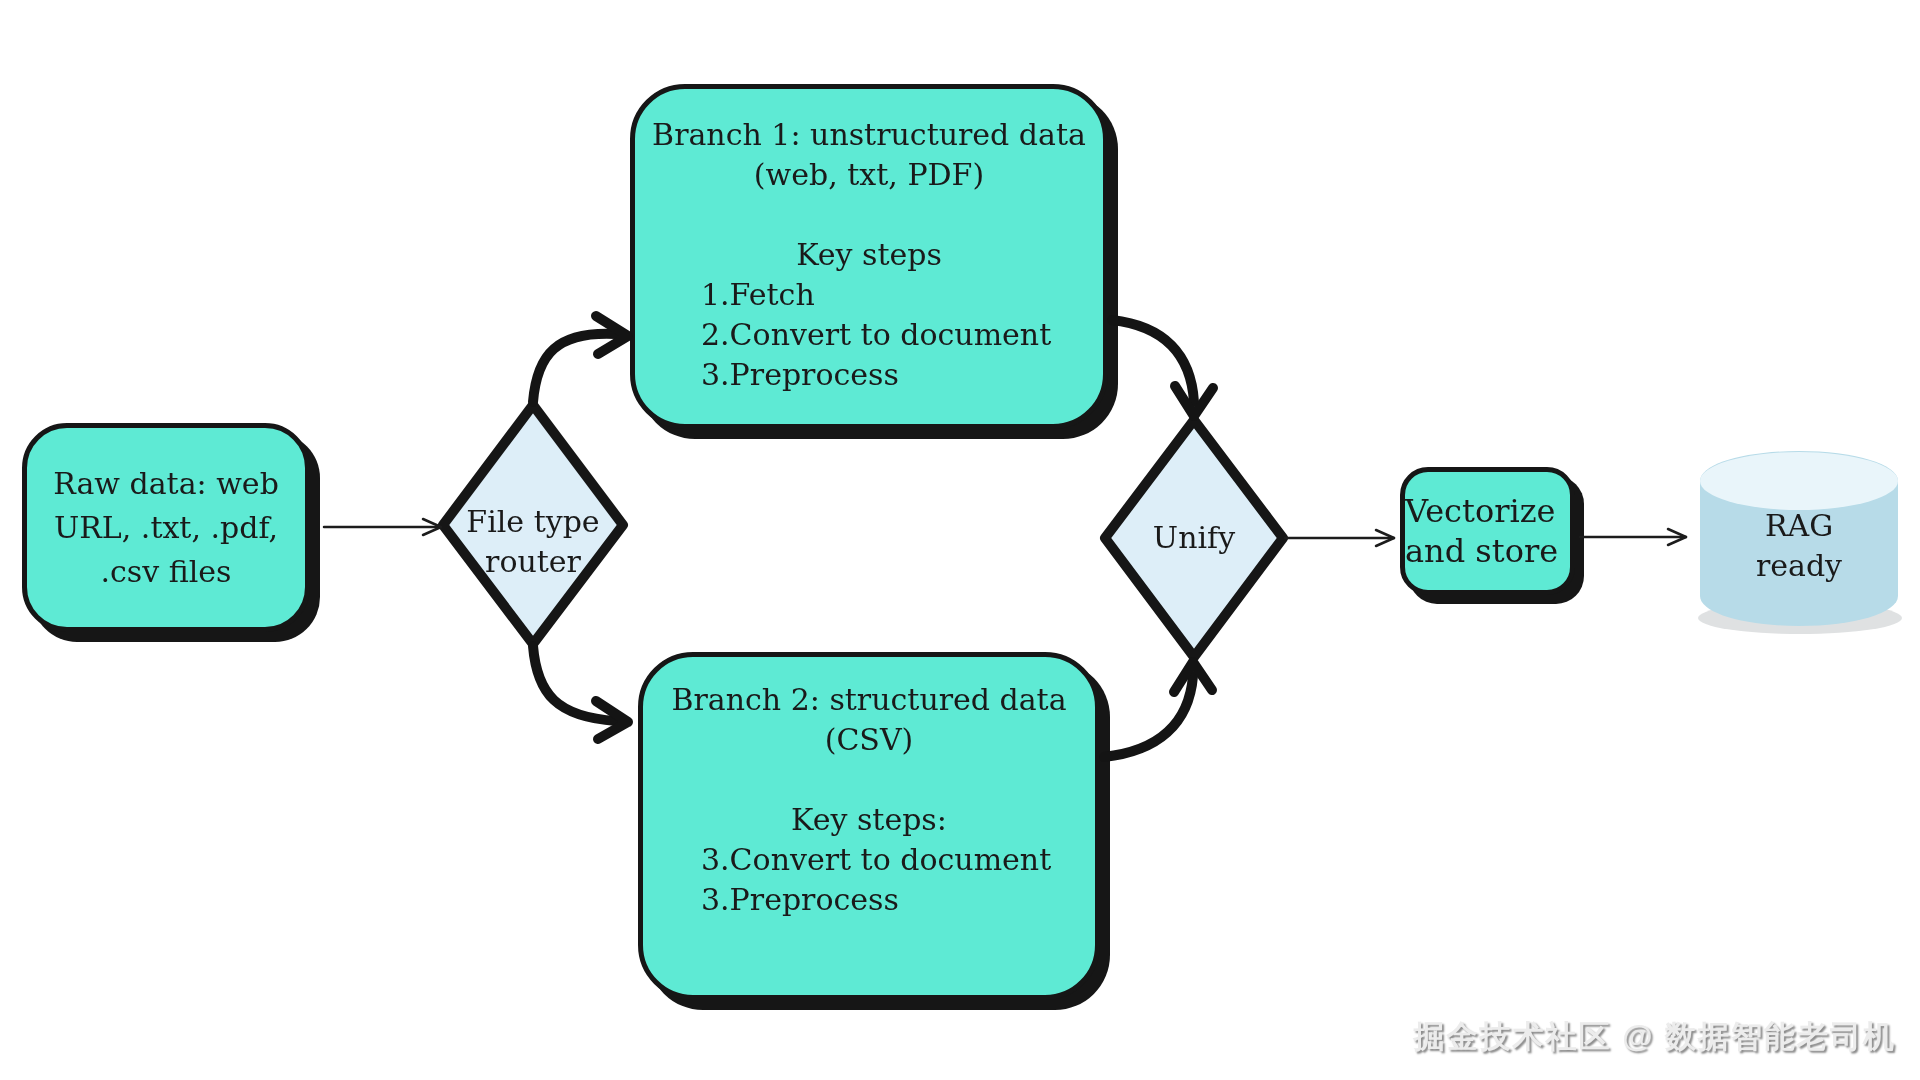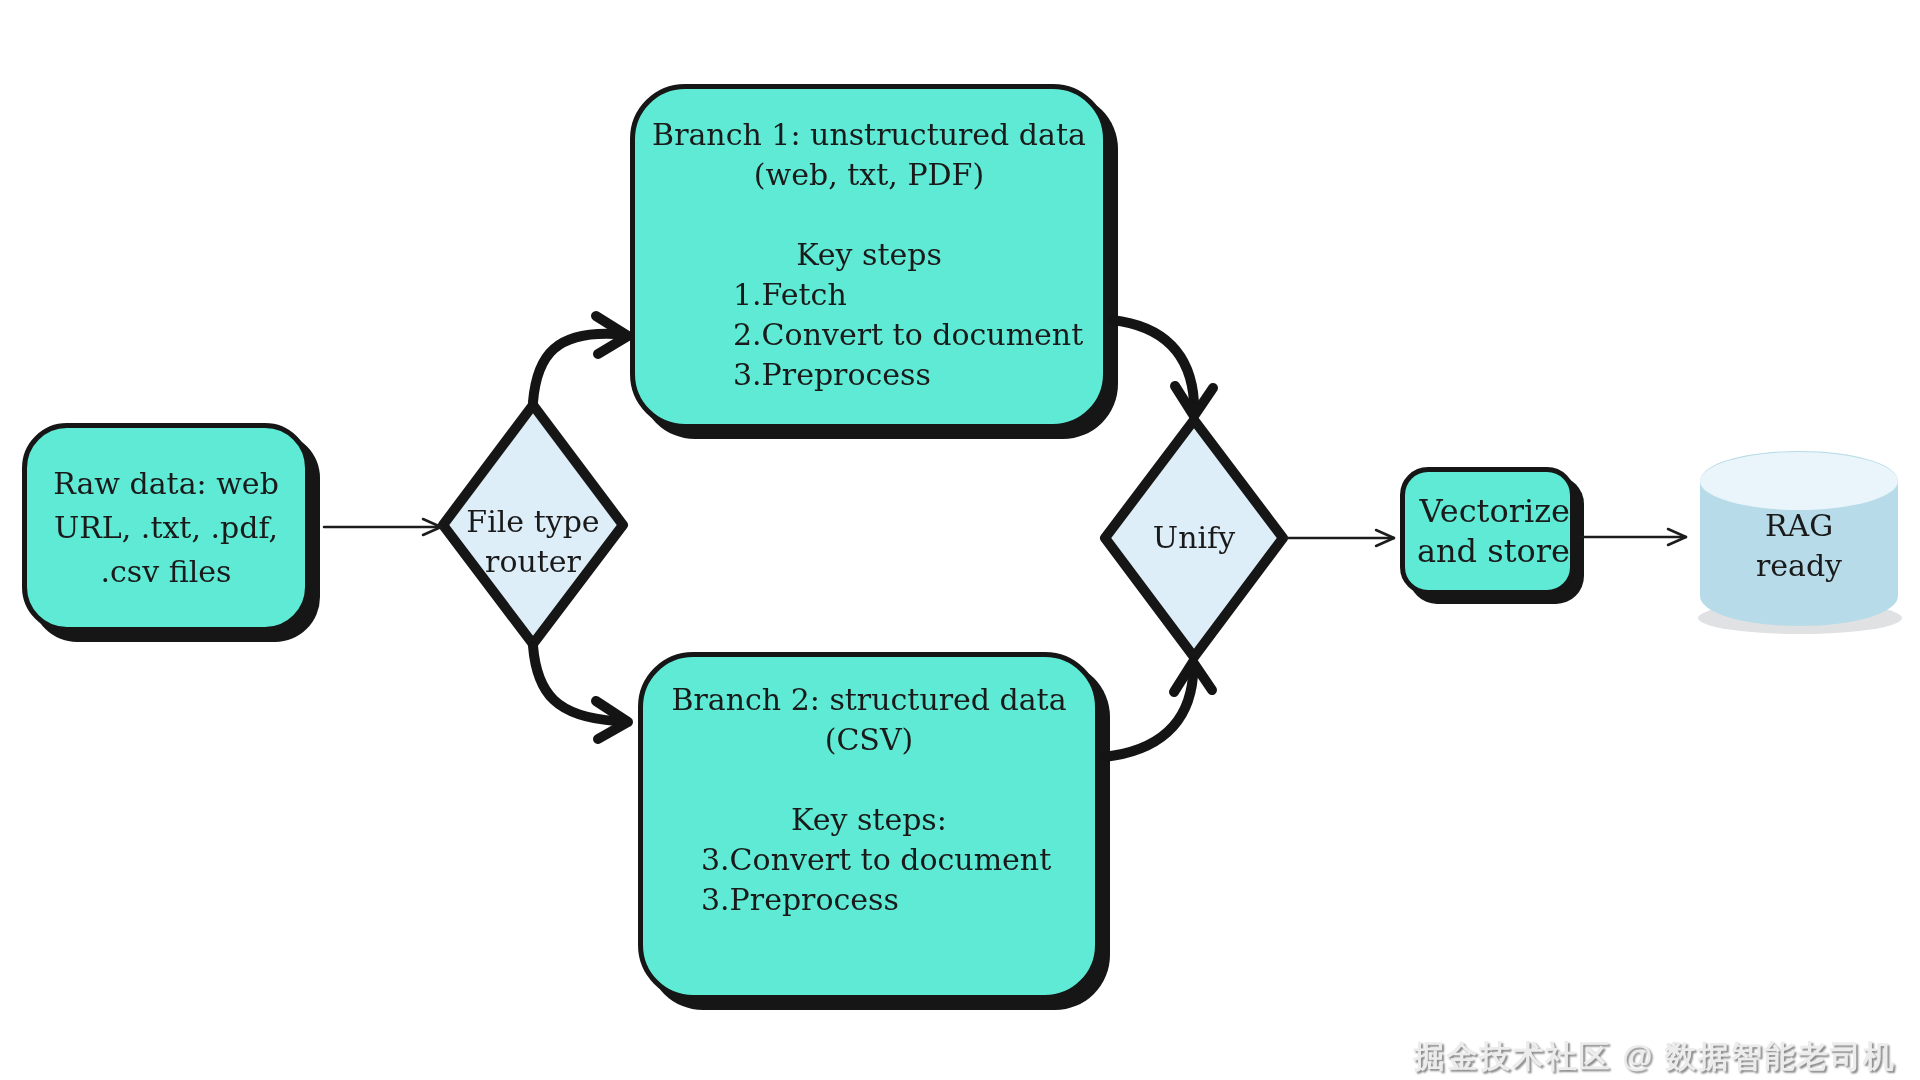--- a/index.html
+++ b/index.html
@@ -11,40 +11,39 @@
   #diagram-svg{position:absolute;left:0;top:0;pointer-events:none;}
   .node{
     position:absolute;box-sizing:border-box;background:#5eead4;
     border:5px solid #161616;box-shadow:10px 10px 0 0 #161616;
   }
   .node-raw{left:22px;top:423px;width:288px;height:209px;border-radius:45px;
     display:flex;flex-direction:column;justify-content:center;align-items:center;}
   .node-branch1{left:630px;top:84px;width:478px;height:345px;border-radius:55px;padding-top:26px;}
   .node-branch2{left:638px;top:652px;width:462px;height:348px;border-radius:55px;padding-top:23px;}
   .node-vectorize{left:1400px;top:467px;width:175px;height:128px;border-radius:28px;box-shadow:9px 9px 0 0 #161616;
-    display:flex;flex-direction:column;justify-content:center;align-items:flex-end;}
+    display:flex;flex-direction:column;justify-content:center;align-items:flex-start;}
   .line{white-space:nowrap;line-height:40px;font-size:30px;text-align:center;}
   .node-raw .line{line-height:44px;}
   .node-vectorize .line{font-size:32px;}
   .centerblock{width:100%;text-align:center;}
-  .steps1{text-align:left;padding-left:98px;}
+  .steps1{text-align:left;padding-left:66px;}
   .steps2{text-align:left;padding-left:58px;}
   .steps1 .line,.steps2 .line{text-align:left;}
   .spacer{height:40px;}
   .floating-label{position:absolute;display:flex;flex-direction:column;align-items:center;}
   .lbl-router{left:433px;top:502px;width:200px;}
   .lbl-unify{left:1094px;top:518px;width:200px;}
   .lbl-rag{left:1700px;top:506px;width:198px;}
   .watermark{
     position:absolute;right:24px;top:1016px;
     font-family:"Liberation Sans","DejaVu Sans",sans-serif;
     font-size:31px;font-weight:bold;letter-spacing:2px;
     color:#ececec;text-shadow:2px 2px 2px #8a8a8a, -1px -1px 0 #ffffff;
     white-space:nowrap;
-    margin-top:20px;
   }
 </style>
 </head>
 <body>
 
 <div id="stage">
 
   <div class="node node-raw">
     <div class="line">Raw data: web</div>
     <div class="line">URL, .txt, .pdf,</div>

